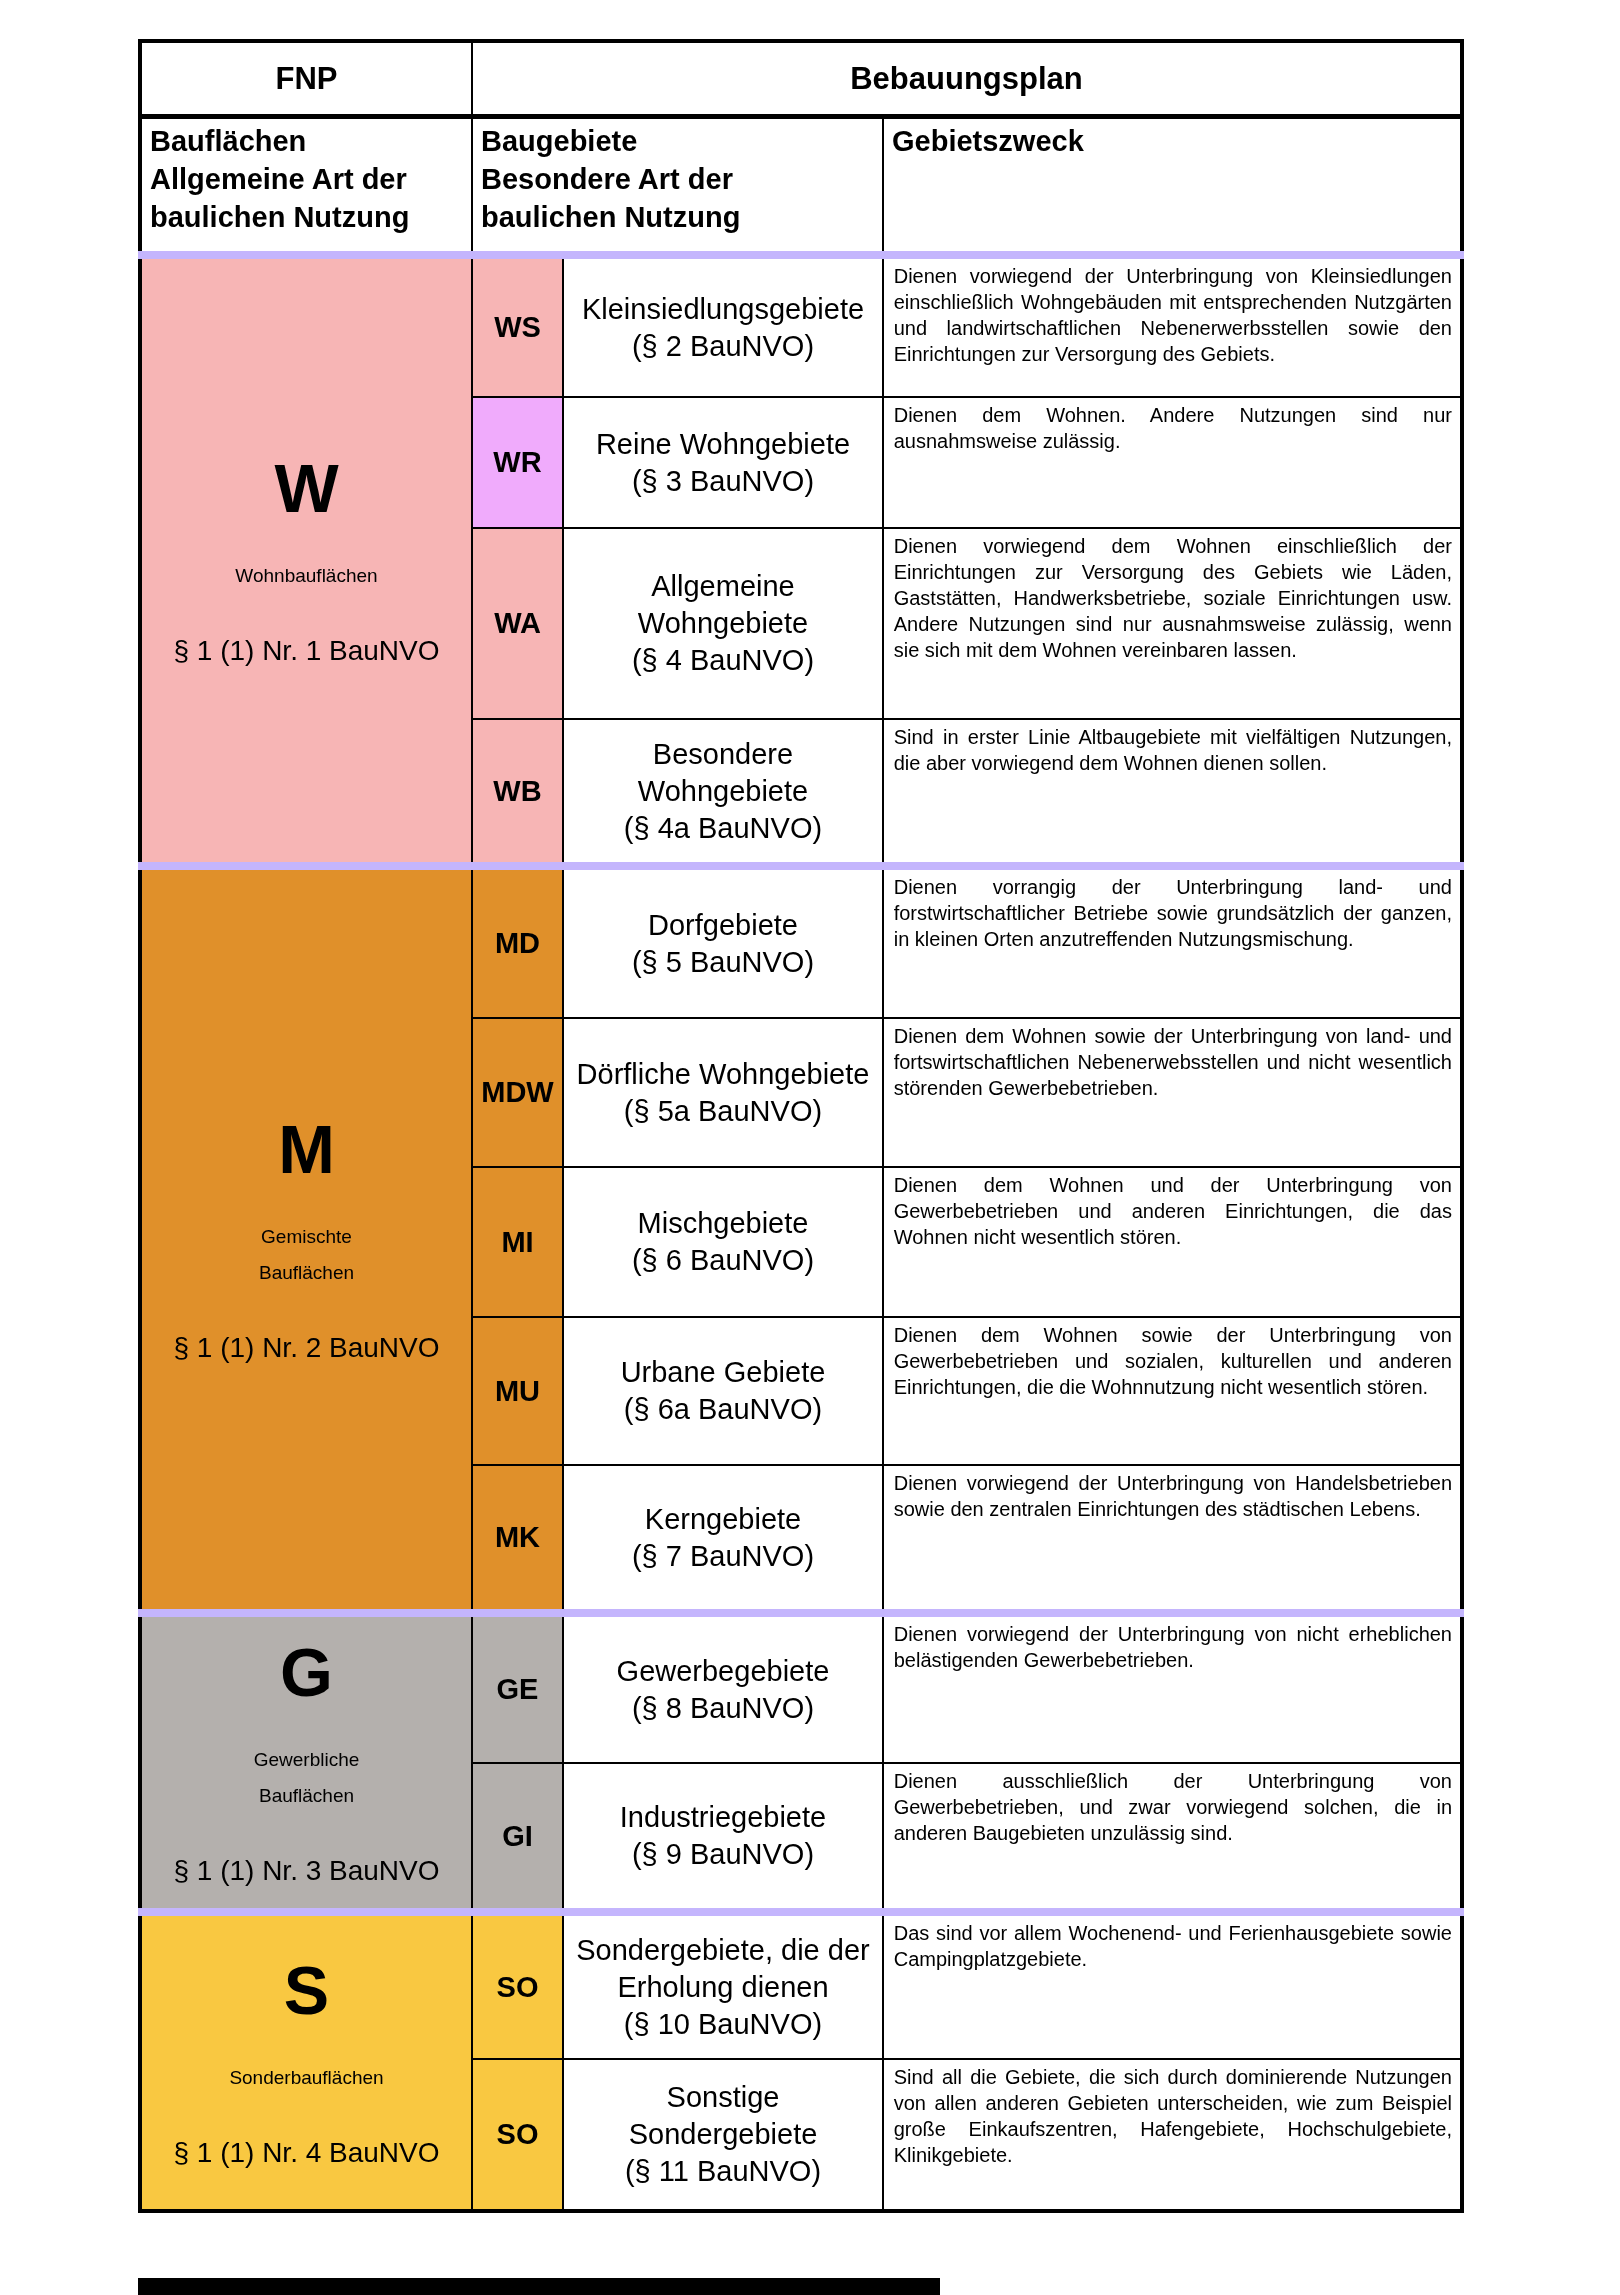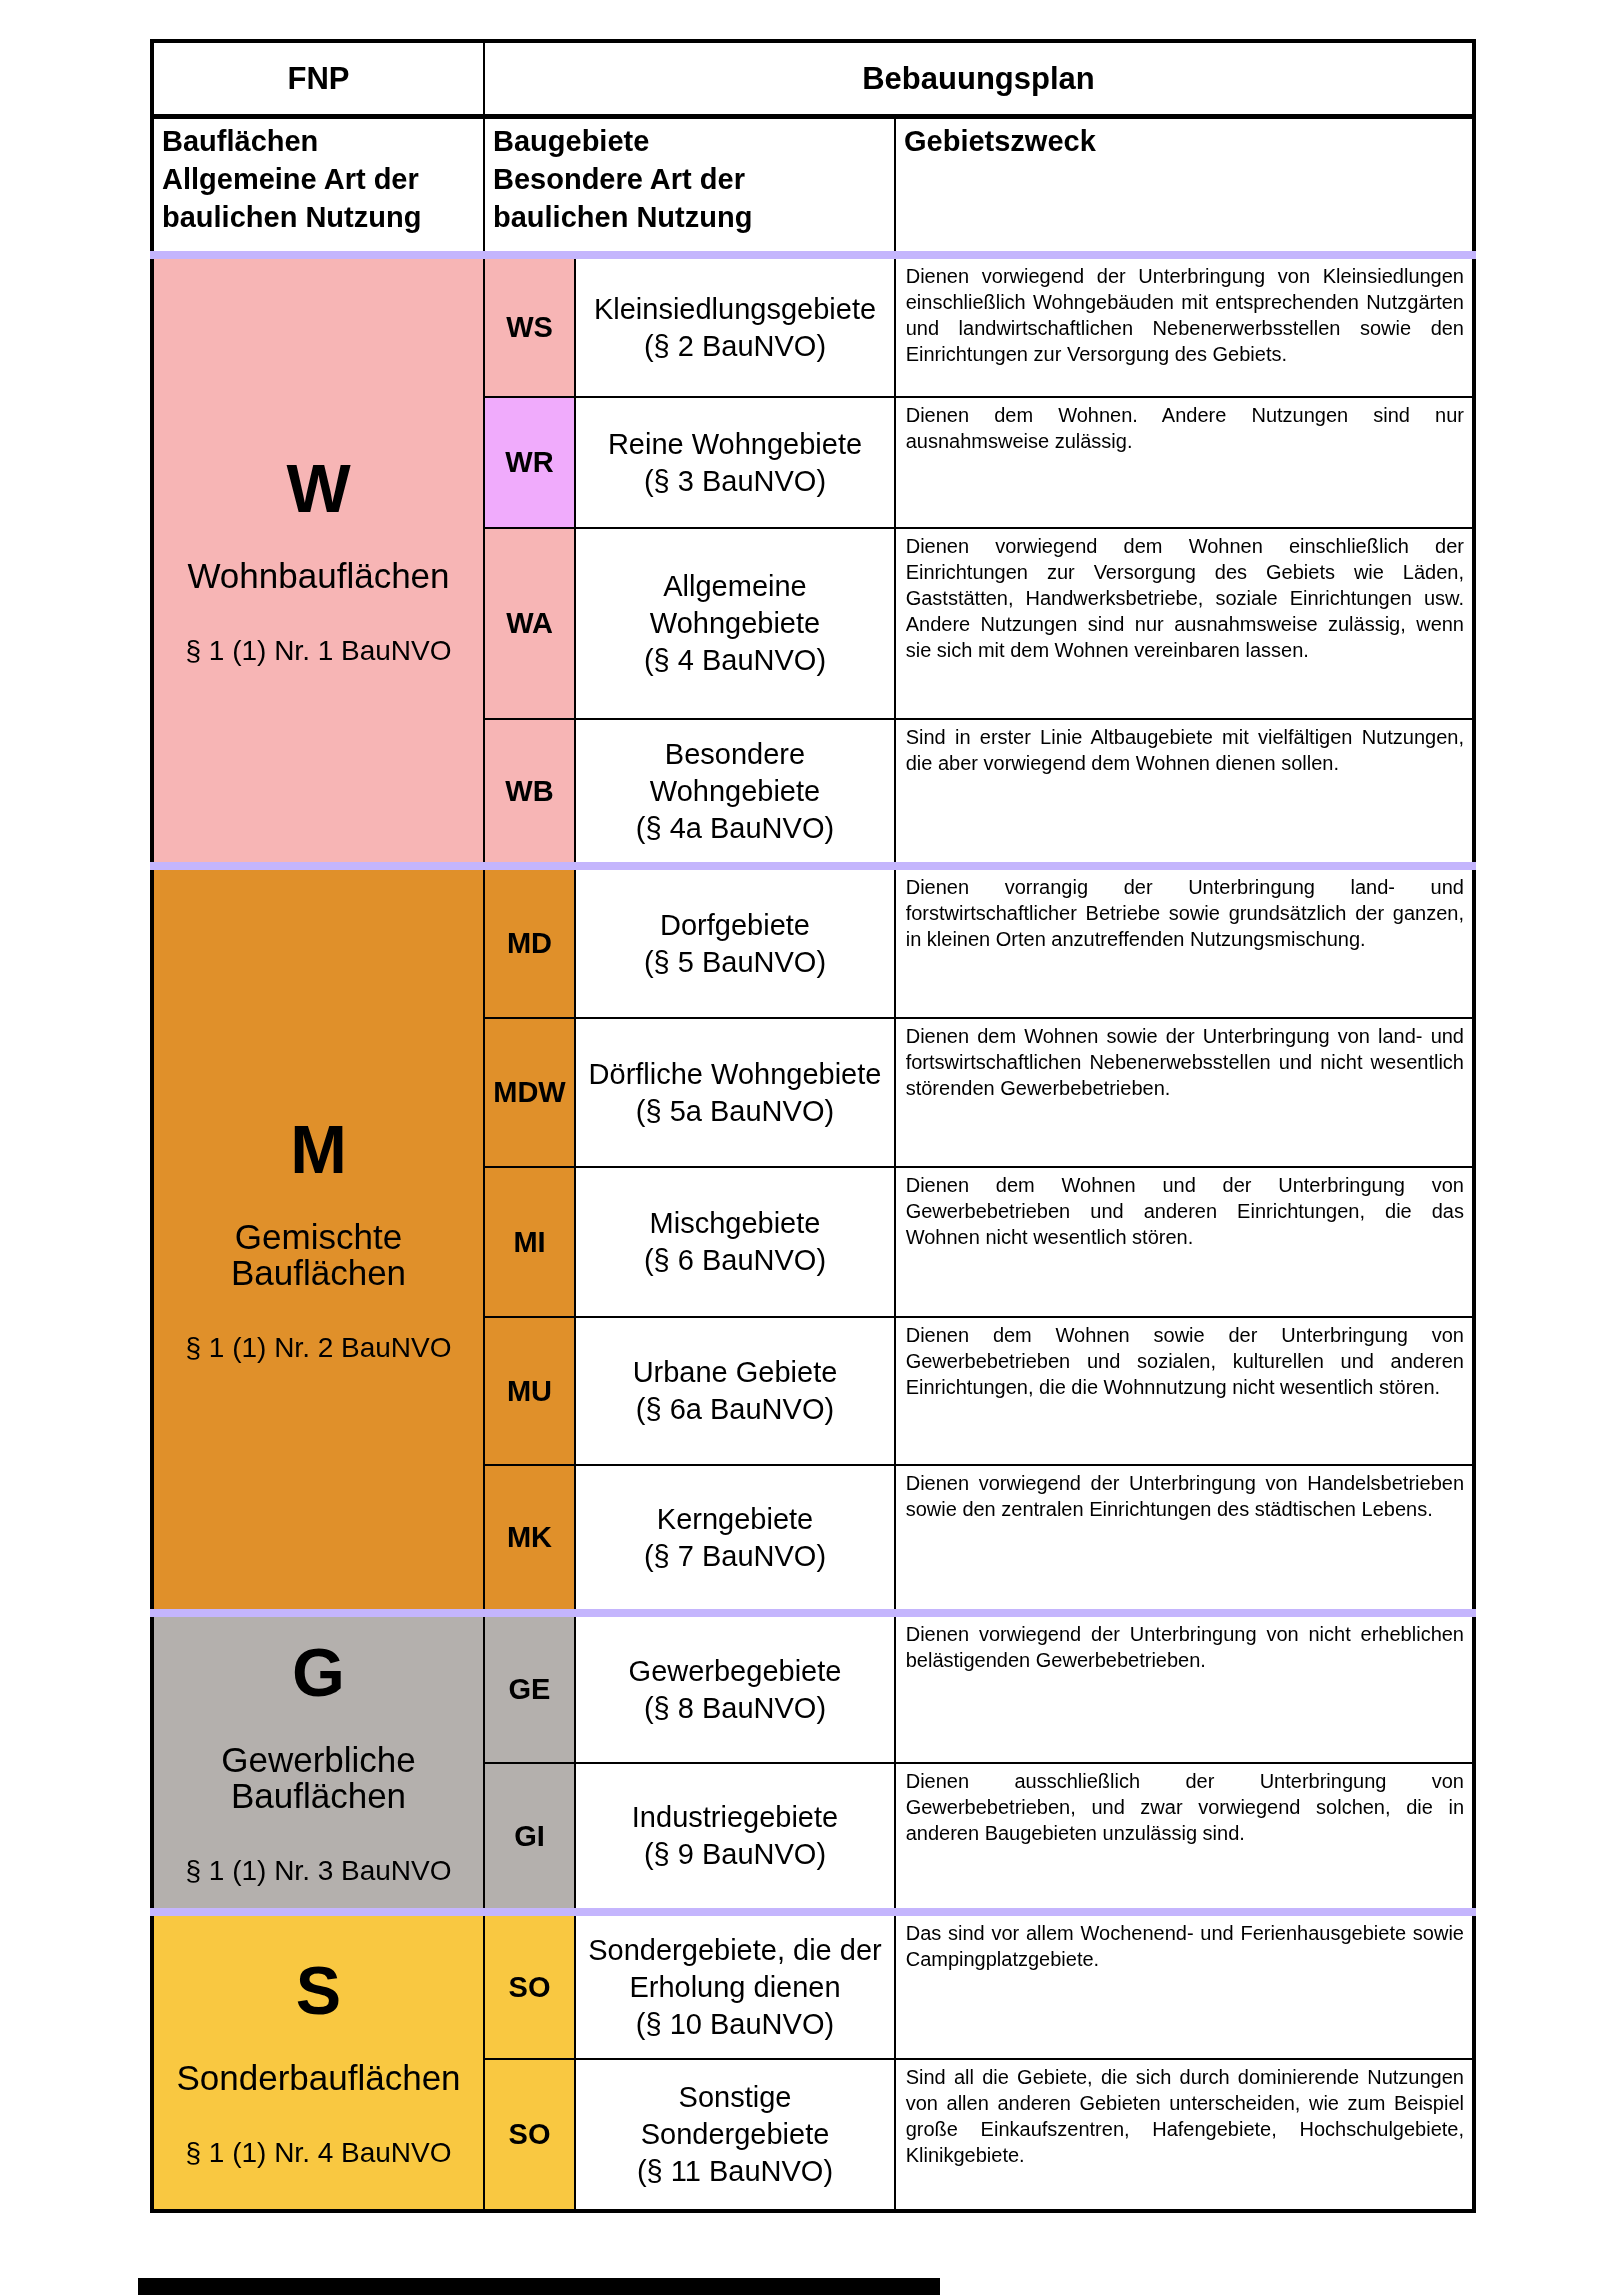--- a/index.html
+++ b/index.html
@@ -11,21 +11,20 @@
     position:relative;
     overflow:hidden;
   }
   table.plan{
     position:absolute;
     left:138px;top:39px;
     width:1322px;
     border-collapse:collapse;
     table-layout:fixed;
     border:4.9px solid #000;
-    margin-left:12px;
   }
   col.c-fnp{width:332px;}
   col.c-code{width:91px;}
   col.c-district{width:320px;}
   col.c-purpose{width:579px;}
   td{border:2.4px solid #000;overflow:hidden;}
   tr.h1 td{
     height:69px;
     text-align:center;vertical-align:middle;
     font-weight:bold;font-size:31px;
@@ -39,21 +38,21 @@
     padding:3.2px 8px;
     white-space:pre-line;
     border-bottom:4.9px solid #000;
   }
   tr.group-start td{border-top:8px solid #c4b5fd;}
   td.group{
     text-align:center;vertical-align:middle;
     padding:0 6.5px;
   }
   .g-letter{font-weight:bold;font-size:68px;line-height:1;}
-  .g-name{margin-top:36px;font-size:35px;line-height:36px;white-space:pre-line;}
+  .g-name{margin-top:36px;font-size:19px;line-height:36px;white-space:pre-line;}
   .g-law{margin-top:41px;font-size:28px;}
   td.code{
     text-align:center;vertical-align:middle;
     font-weight:bold;font-size:29px;
   }
   td.district{
     text-align:center;vertical-align:middle;
     font-size:29px;line-height:37px;
     white-space:pre-line;
     background:#ffffff;

